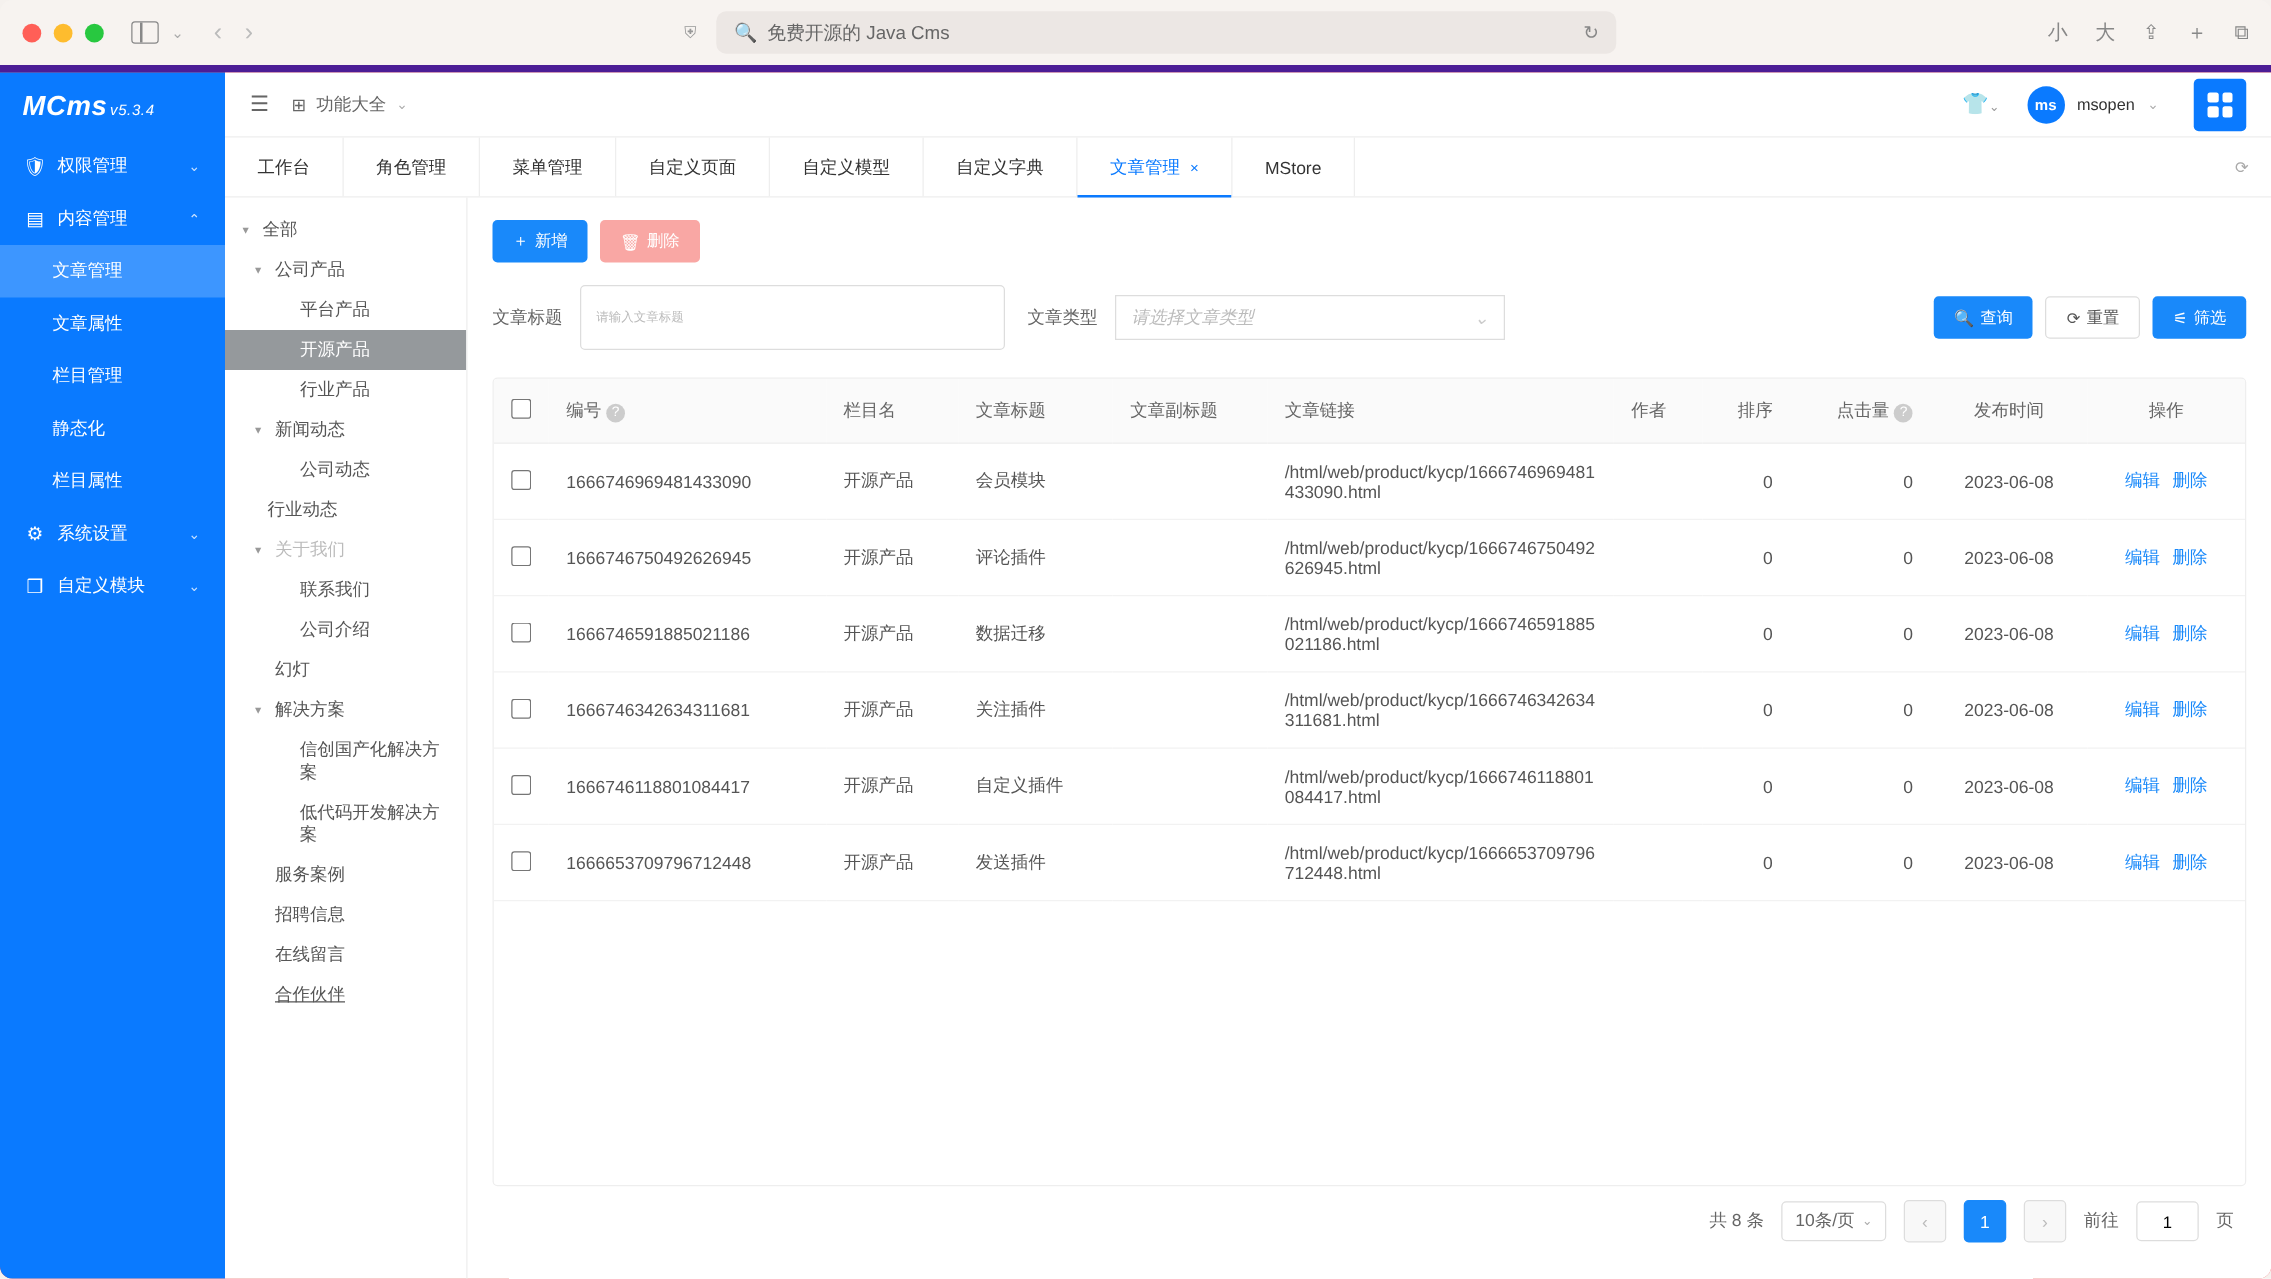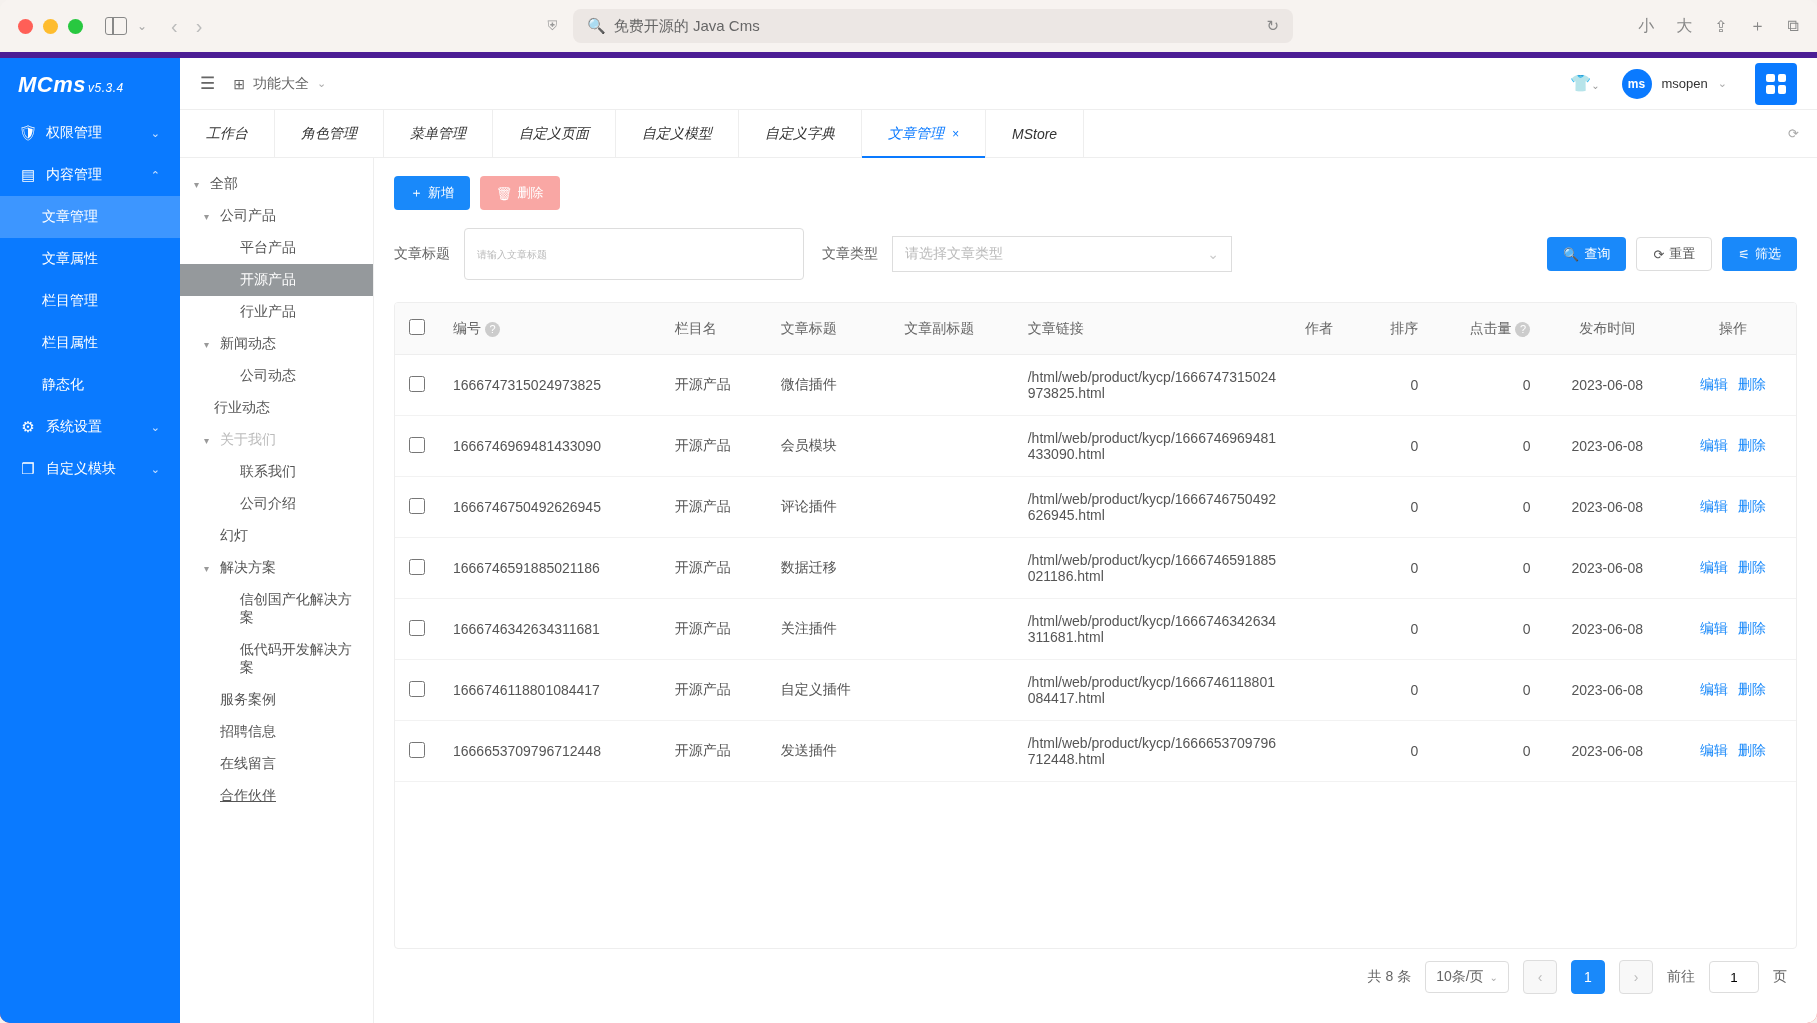--- a/index.html
+++ b/index.html
@@ -59,21 +59,21 @@
 .btn { height:34px; padding:0 16px; border-radius:4px; border:none; font-size:13px; display:inline-flex; align-items:center; gap:5px; cursor:pointer; }
 .btn.primary { background:#1989fa; color:#fff; }
 .btn.danger-light { background:#f9a7a4; color:#fff; }
 
 .filter-row { display:flex; align-items:center; gap:18px; margin-bottom:22px; }
 .filter-group { display:flex; align-items:center; gap:14px; }
 .filter-label { font-size:14px; color:#666; }
 .input { height:52px; border:1px solid #ddd; border-radius:4px; padding:0 12px; font-size:10px; color:#333; }
 .input::placeholder { color:#bbb; }
 .input.w280 { width:340px; }
-.select { height:36px; border:1px solid #ddd; border-radius:0; padding:0 12px; font-size:14px; color:#bbb; width:340px; display:flex; align-items:center; justify-content:space-between; cursor:pointer; background:#fff; }
+.select { height:36px; border:1px solid #ddd; border-radius:0; padding:0 12px; font-size:14px; color:#bbb; width:312px; display:flex; align-items:center; justify-content:space-between; cursor:pointer; background:#fff;font-style:italic; }
 .filter-btns { margin-left:auto; display:flex; gap:10px; }
 .btn.search { background:#1989fa; color:#fff; }
 .btn.reset { background:#fff; border:1px solid #ddd; color:#555; }
 .btn.filter { background:#1989fa; color:#fff; }
 
 .table-wrap { flex:1; border:1px solid #eee; border-radius:4px; overflow:auto; }
 table { width:100%; border-collapse:collapse; font-size:14px; }
 th { background:#fafafa; font-weight:500; color:#666; text-align:left; padding:16px 14px; border-bottom:1px solid #eee; white-space:nowrap; }
 td { padding:14px 14px; border-bottom:1px solid #f2f2f2; color:#555; vertical-align:middle; }
 td.link-cell { max-width:220px; word-break:break-all; font-size:14px; }
@@ -134,22 +134,22 @@
             <span class="chev">⌄</span>
           </div>
           <div class="nav-item">
             <span class="nav-icon">▤</span>
             <span>内容管理</span>
             <span class="chev">⌃</span>
           </div>
           <div class="nav-sub active">文章管理</div>
           <div class="nav-sub">文章属性</div>
           <div class="nav-sub">栏目管理</div>
+          <div class="nav-sub">静态化</div>
           <div class="nav-sub">栏目属性</div>
-          <div class="nav-sub">静态化</div>
           <div class="nav-item">
             <span class="nav-icon">⚙</span>
             <span>系统设置</span>
             <span class="chev">⌄</span>
           </div>
           <div class="nav-item">
             <span class="nav-icon">❒</span>
             <span>自定义模块</span>
             <span class="chev">⌄</span>
           </div>
@@ -179,21 +179,21 @@
                 <div></div>
                 <div></div>
                 <div></div>
                 <div></div>
               </div>
           </div>
         </div>
       </div>
 
       <div class="tabs">
-        <div id="tabs-container" style="display:flex;font-style:italic;">
+        <div id="tabs-container" style="display:flex;">
             <div class="tab">
               <span>工作台</span>
             </div>
             <div class="tab">
               <span>角色管理</span>
             </div>
             <div class="tab">
               <span>菜单管理</span>
             </div>
             <div class="tab">
@@ -337,36 +337,20 @@
                   <th>作者</th>
                   <th class="num">排序</th>
                   <th class="num"><span>点击量</span><span class="help-icon">?</span></th>
                   <th class="center">发布时间</th>
                   <th class="center">操作</th>
                 </tr>
               </thead>
               <tbody id="table-body">
                   <tr>
     <td class="center"><input type="checkbox" class="chk" style=""></td>
-    <td>1666747315024973825</td>
-    <td>开源产品</td>
-    <td>微信插件</td>
-    <td></td>
-    <td class="link-cell">/html/web/product/kycp/1666747315024973825.html</td>
-    <td></td>
-    <td class="num">0</td>
-    <td class="num">0</td>
-    <td class="center">2023-06-08</td>
-    <td class="center">
-      <span class="op-link">编辑</span>
-      <span class="op-link">删除</span>
-    </td>
-                  </tr>
-                  <tr>
-    <td class="center"><input type="checkbox" class="chk" style=""></td>
     <td>1666746969481433090</td>
     <td>开源产品</td>
     <td>会员模块</td>
     <td></td>
     <td class="link-cell">/html/web/product/kycp/1666746969481433090.html</td>
     <td></td>
     <td class="num">0</td>
     <td class="num">0</td>
     <td class="center">2023-06-08</td>
     <td class="center">

